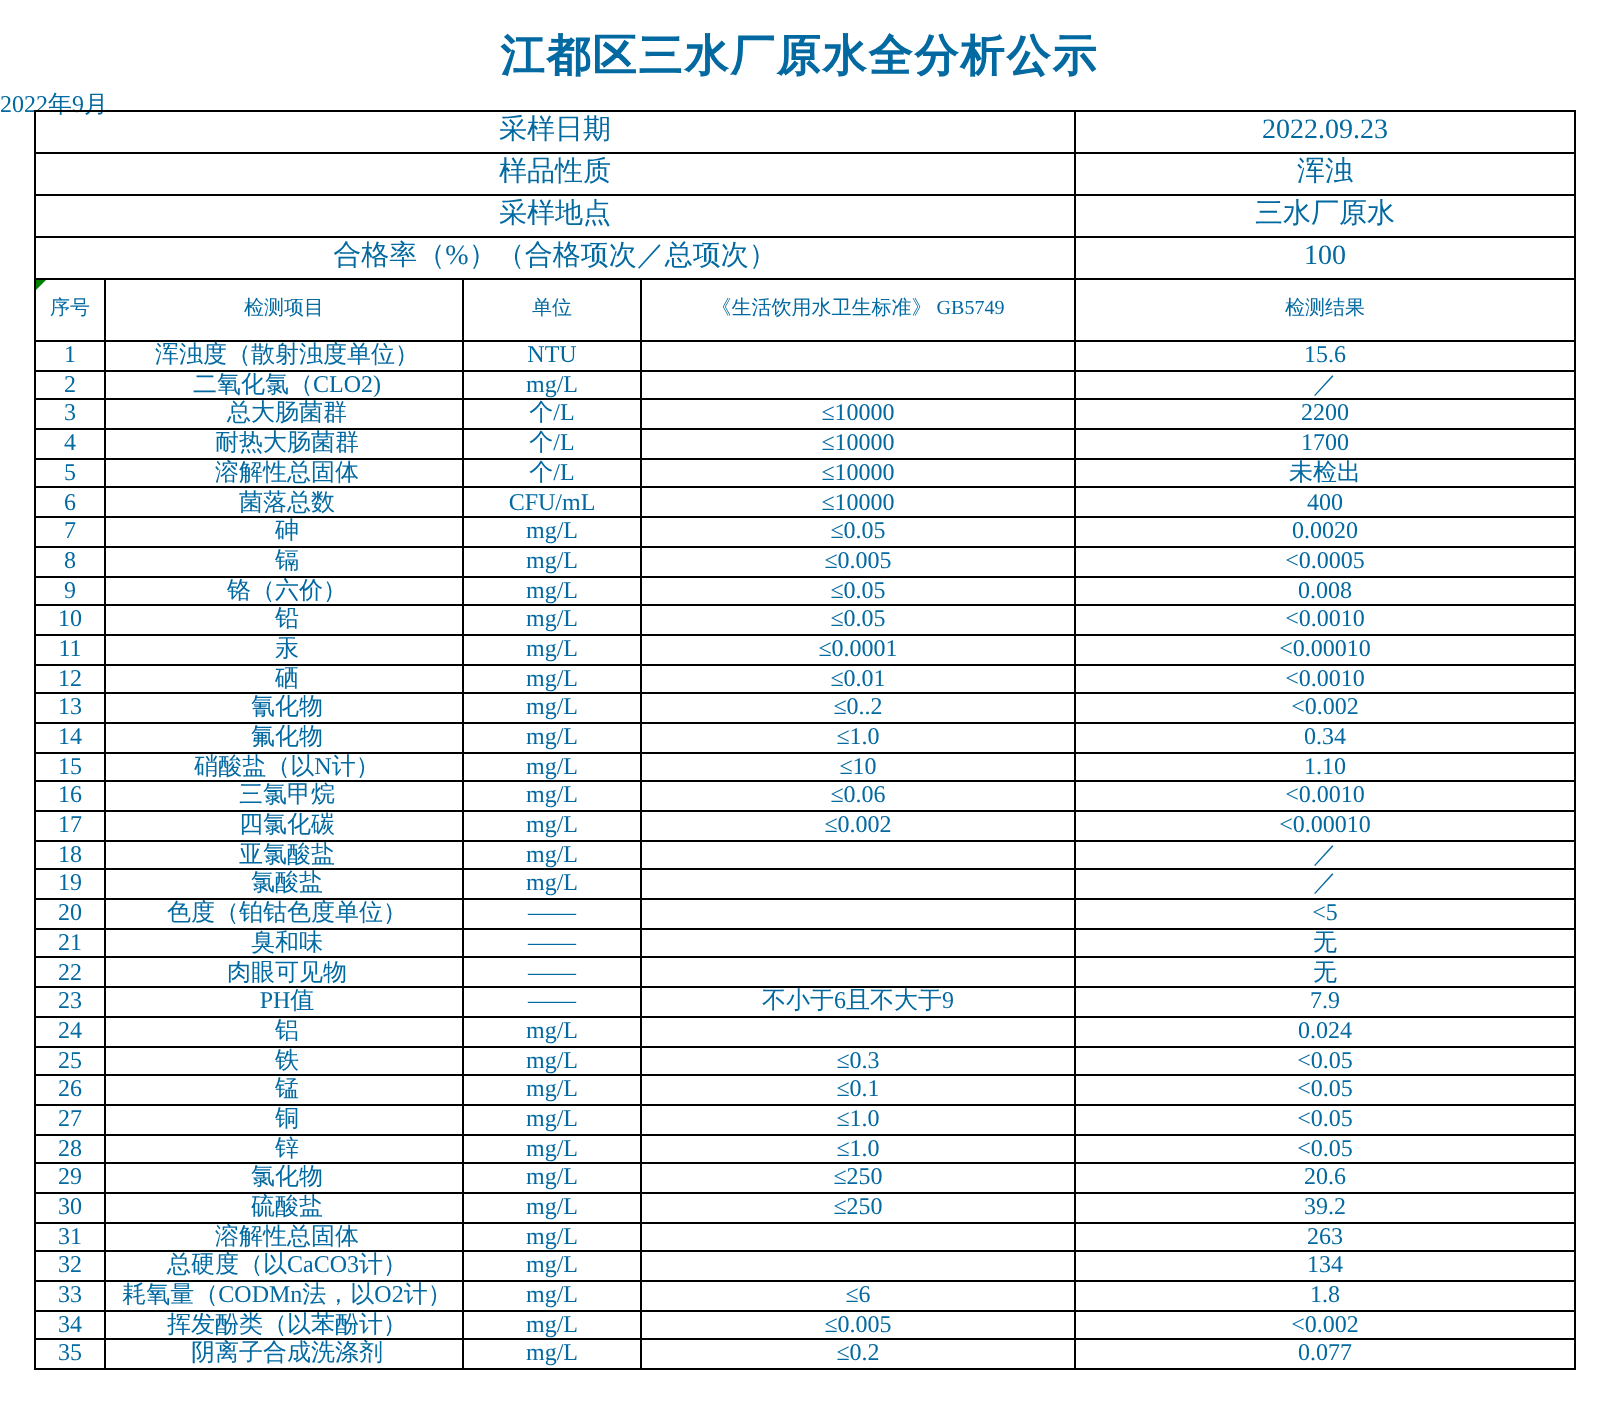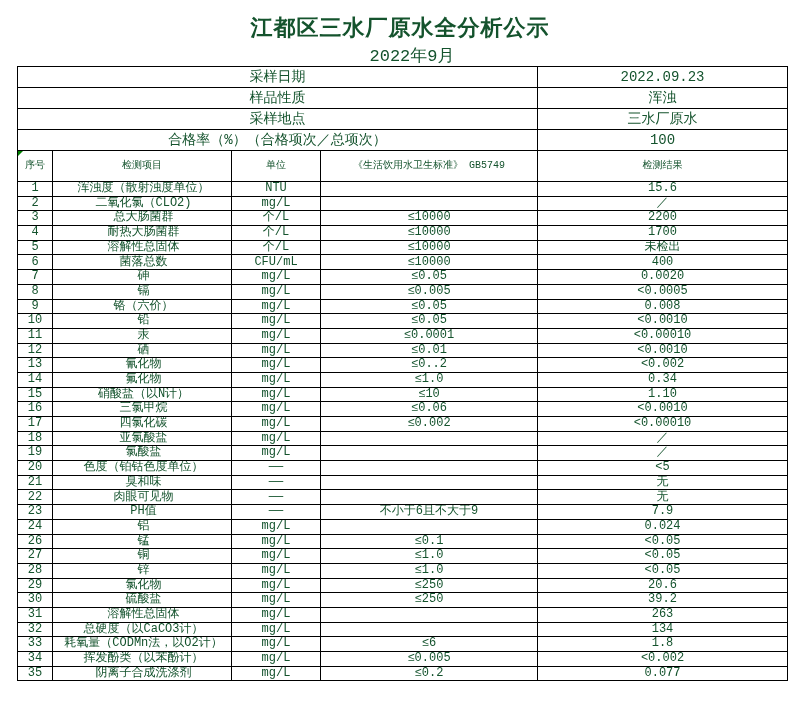--- a/index.html
+++ b/index.html
@@ -1,39 +1,38 @@
 <!DOCTYPE html>
 <html><head>
 <meta charset="utf-8">
 <style>
   html,body{margin:0;padding:0;background:#fff;}
   .page{
     position:relative;
     width:800px;height:702px;
     background:#ffffff;
-    font-family:Liberation Mono, monospace;
-    color:#14532d;
+    font-family:Liberation Serif, serif;
+    color:#0369a1;
     overflow:hidden;
   }
   .title{
     text-align:center;
     padding-top:13px;
     font-size:22px;
     font-weight:bold;
     letter-spacing:1px;
   }
   .subtitle{
-    text-align:center;
-    font-size:17px;
+    text-align:left;
+    font-size:12px;
     margin-top:1px;
-    padding-left:24px;
   }
   table.analysis{
     position:absolute;
-    left:17px;top:66px;
+    left:17px;top:55px;
     width:770px;
     border-collapse:collapse;
     table-layout:fixed;
   }
   table.analysis td{
     border:1px solid #000;
     padding:0;
     text-align:center;
     vertical-align:middle;
     overflow:hidden;
@@ -274,20 +273,27 @@
           <td>7.9</td>
         </tr>
         <tr class="data-row">
           <td>24</td>
           <td class="item-cell">铝</td>
           <td>mg/L</td>
           <td></td>
           <td>0.024</td>
         </tr>
         <tr class="data-row">
+          <td>25</td>
+          <td class="item-cell">铁</td>
+          <td>mg/L</td>
+          <td>≤0.3</td>
+          <td>&lt;0.05</td>
+        </tr>
+        <tr class="data-row">
           <td>26</td>
           <td class="item-cell">锰</td>
           <td>mg/L</td>
           <td>≤0.1</td>
           <td>&lt;0.05</td>
         </tr>
         <tr class="data-row">
           <td>27</td>
           <td class="item-cell">铜</td>
           <td>mg/L</td>

